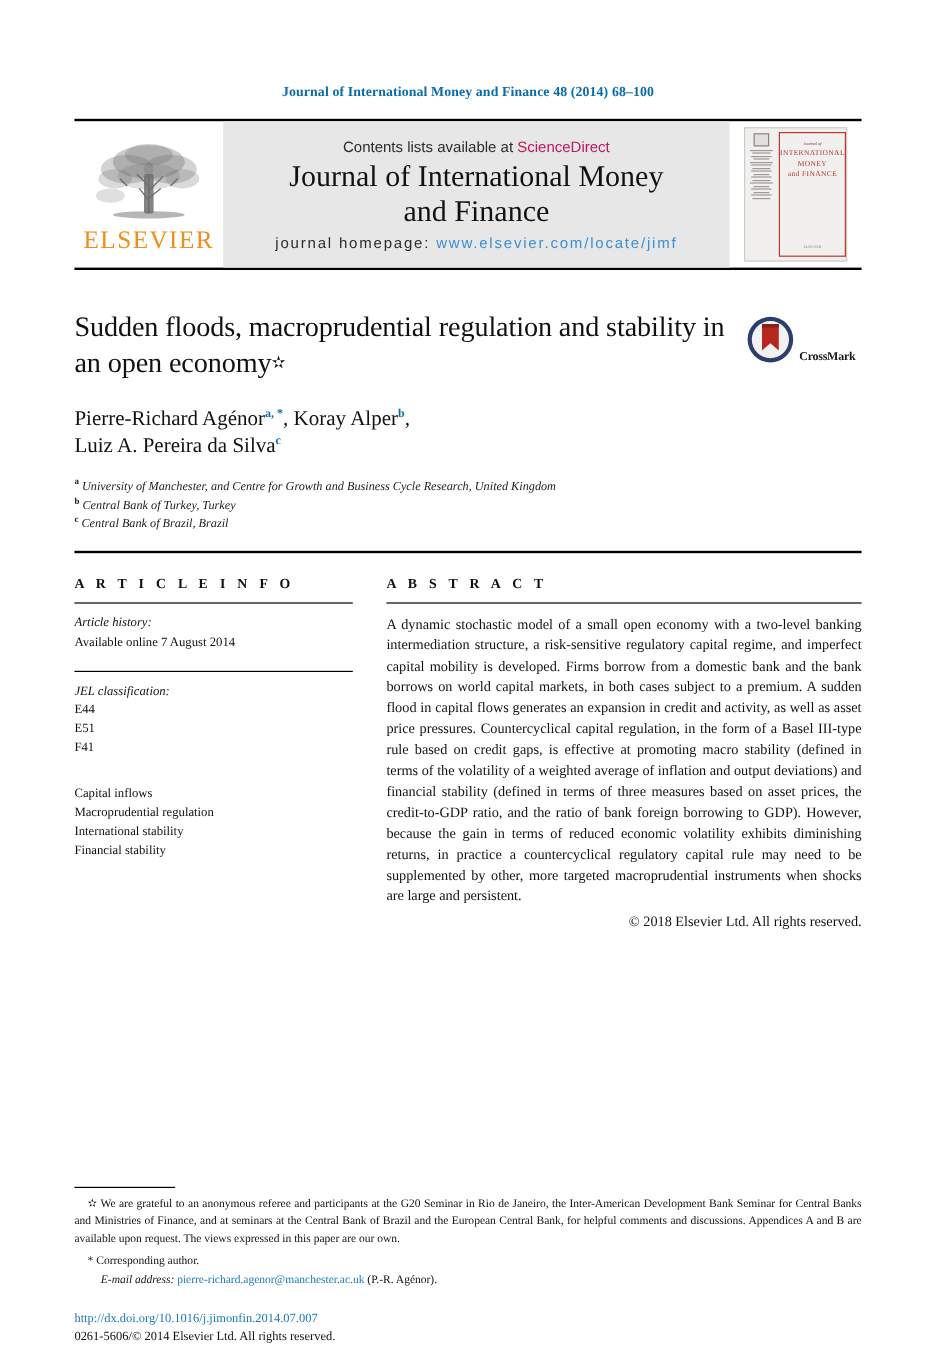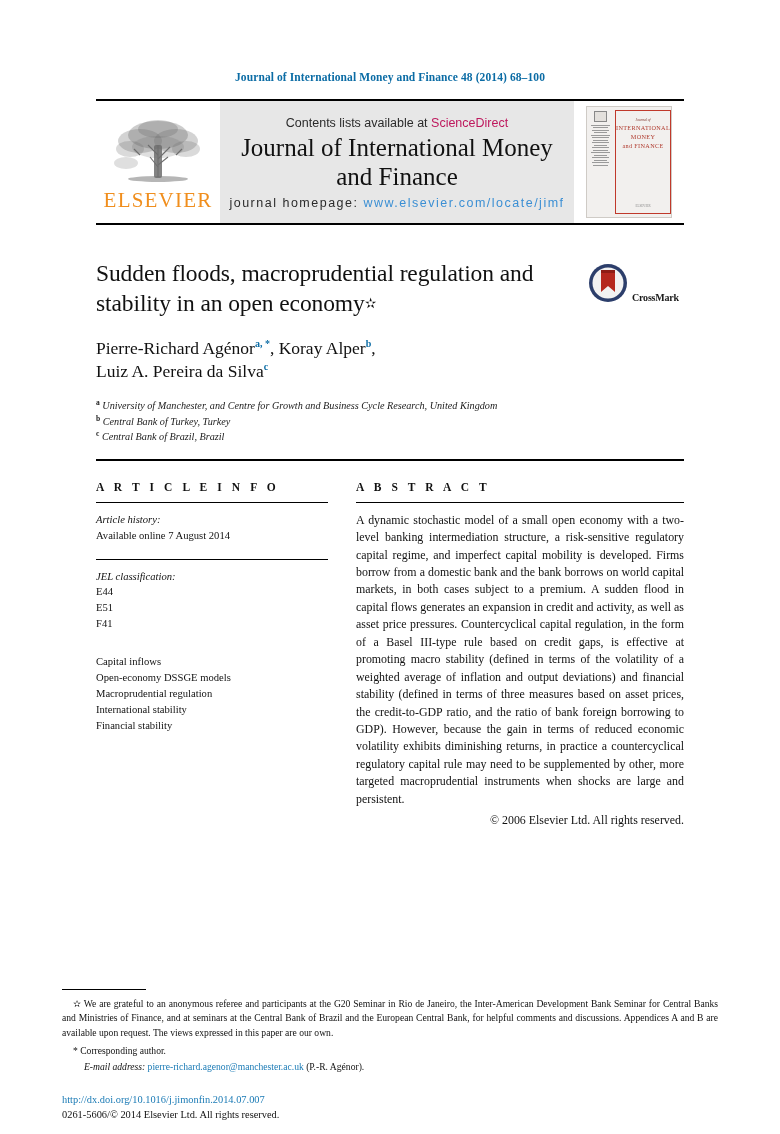--- a/index.html
+++ b/index.html
@@ -13,21 +13,21 @@
     font-family: "Liberation Serif", serif;
     color: #000000;
     position: relative;
     overflow: hidden;
   }
   .page {
     width: 780px;
     height: 1134px;
     position: relative;
     box-sizing: border-box;
-    padding: 0 96px;
+    padding: 0 62px;
   }
 
   
   .running-head {
     text-align: center;
     color: #0b6ca5;
     font-family: "Liberation Serif", serif;
     font-weight: bold;
     font-size: 11.5px;
     padding-top: 71px;
@@ -452,32 +452,31 @@
 
       <div class="jel-block">
         <div class="sub-ital">JEL classification:</div>
         <div class="info-line">E44</div>
         <div class="info-line">E51</div>
         <div class="info-line">F41</div>
       </div>
 
       <div class="kw-block">
         <div class="info-line">Capital inflows</div>
-        <div class="info-line">Open-economy DSSGE models</div>
         <div class="info-line">Macroprudential regulation</div>
         <div class="info-line">International stability</div>
         <div class="info-line">Financial stability</div>
       </div>
     </div>
 
     <div class="col-abstract">
       <div class="sec-head">A B S T R A C T</div>
       <div class="sec-rule"></div>
       <p class="abstract-text">A dynamic stochastic model of a small open economy with a two-level banking intermediation structure, a risk-sensitive regulatory capital regime, and imperfect capital mobility is developed. Firms borrow from a domestic bank and the bank borrows on world capital markets, in both cases subject to a premium. A sudden flood in capital flows generates an expansion in credit and activity, as well as asset price pressures. Countercyclical capital regulation, in the form of a Basel III-type rule based on credit gaps, is effective at promoting macro stability (defined in terms of the volatility of a weighted average of inflation and output deviations) and financial stability (defined in terms of three measures based on asset prices, the credit-to-GDP ratio, and the ratio of bank foreign borrowing to GDP). However, because the gain in terms of reduced economic volatility exhibits diminishing returns, in practice a countercyclical regulatory capital rule may need to be supplemented by other, more targeted macroprudential instruments when shocks are large and persistent.</p>
-      <div class="copyright">© 2006 Elsevier Ltd. All rights reserved.</div>
+      <div class="copyright">© 2018 Elsevier Ltd. All rights reserved.</div>
     </div>
   </div>
 
   <div class="footnotes">
     <div class="fn-rule"></div>
     <p class="fn-para fn-indent"><span>✫</span> <span>We are grateful to an anonymous referee and participants at the G20 Seminar in Rio de Janeiro, the Inter-American Development Bank Seminar for Central Banks and Ministries of Finance, and at seminars at the Central Bank of Brazil and the European Central Bank, for helpful comments and discussions. Appendices A and B are available upon request. The views expressed in this paper are our own.</span></p>
     <div class="fn-corr"><span>*</span> <span>Corresponding author.</span></div>
     <div class="fn-email"><i>E-mail address:</i> <span class="link">pierre-richard.agenor@manchester.ac.uk</span> <span>(P.-R. Agénor).</span></div>
   </div>
 

